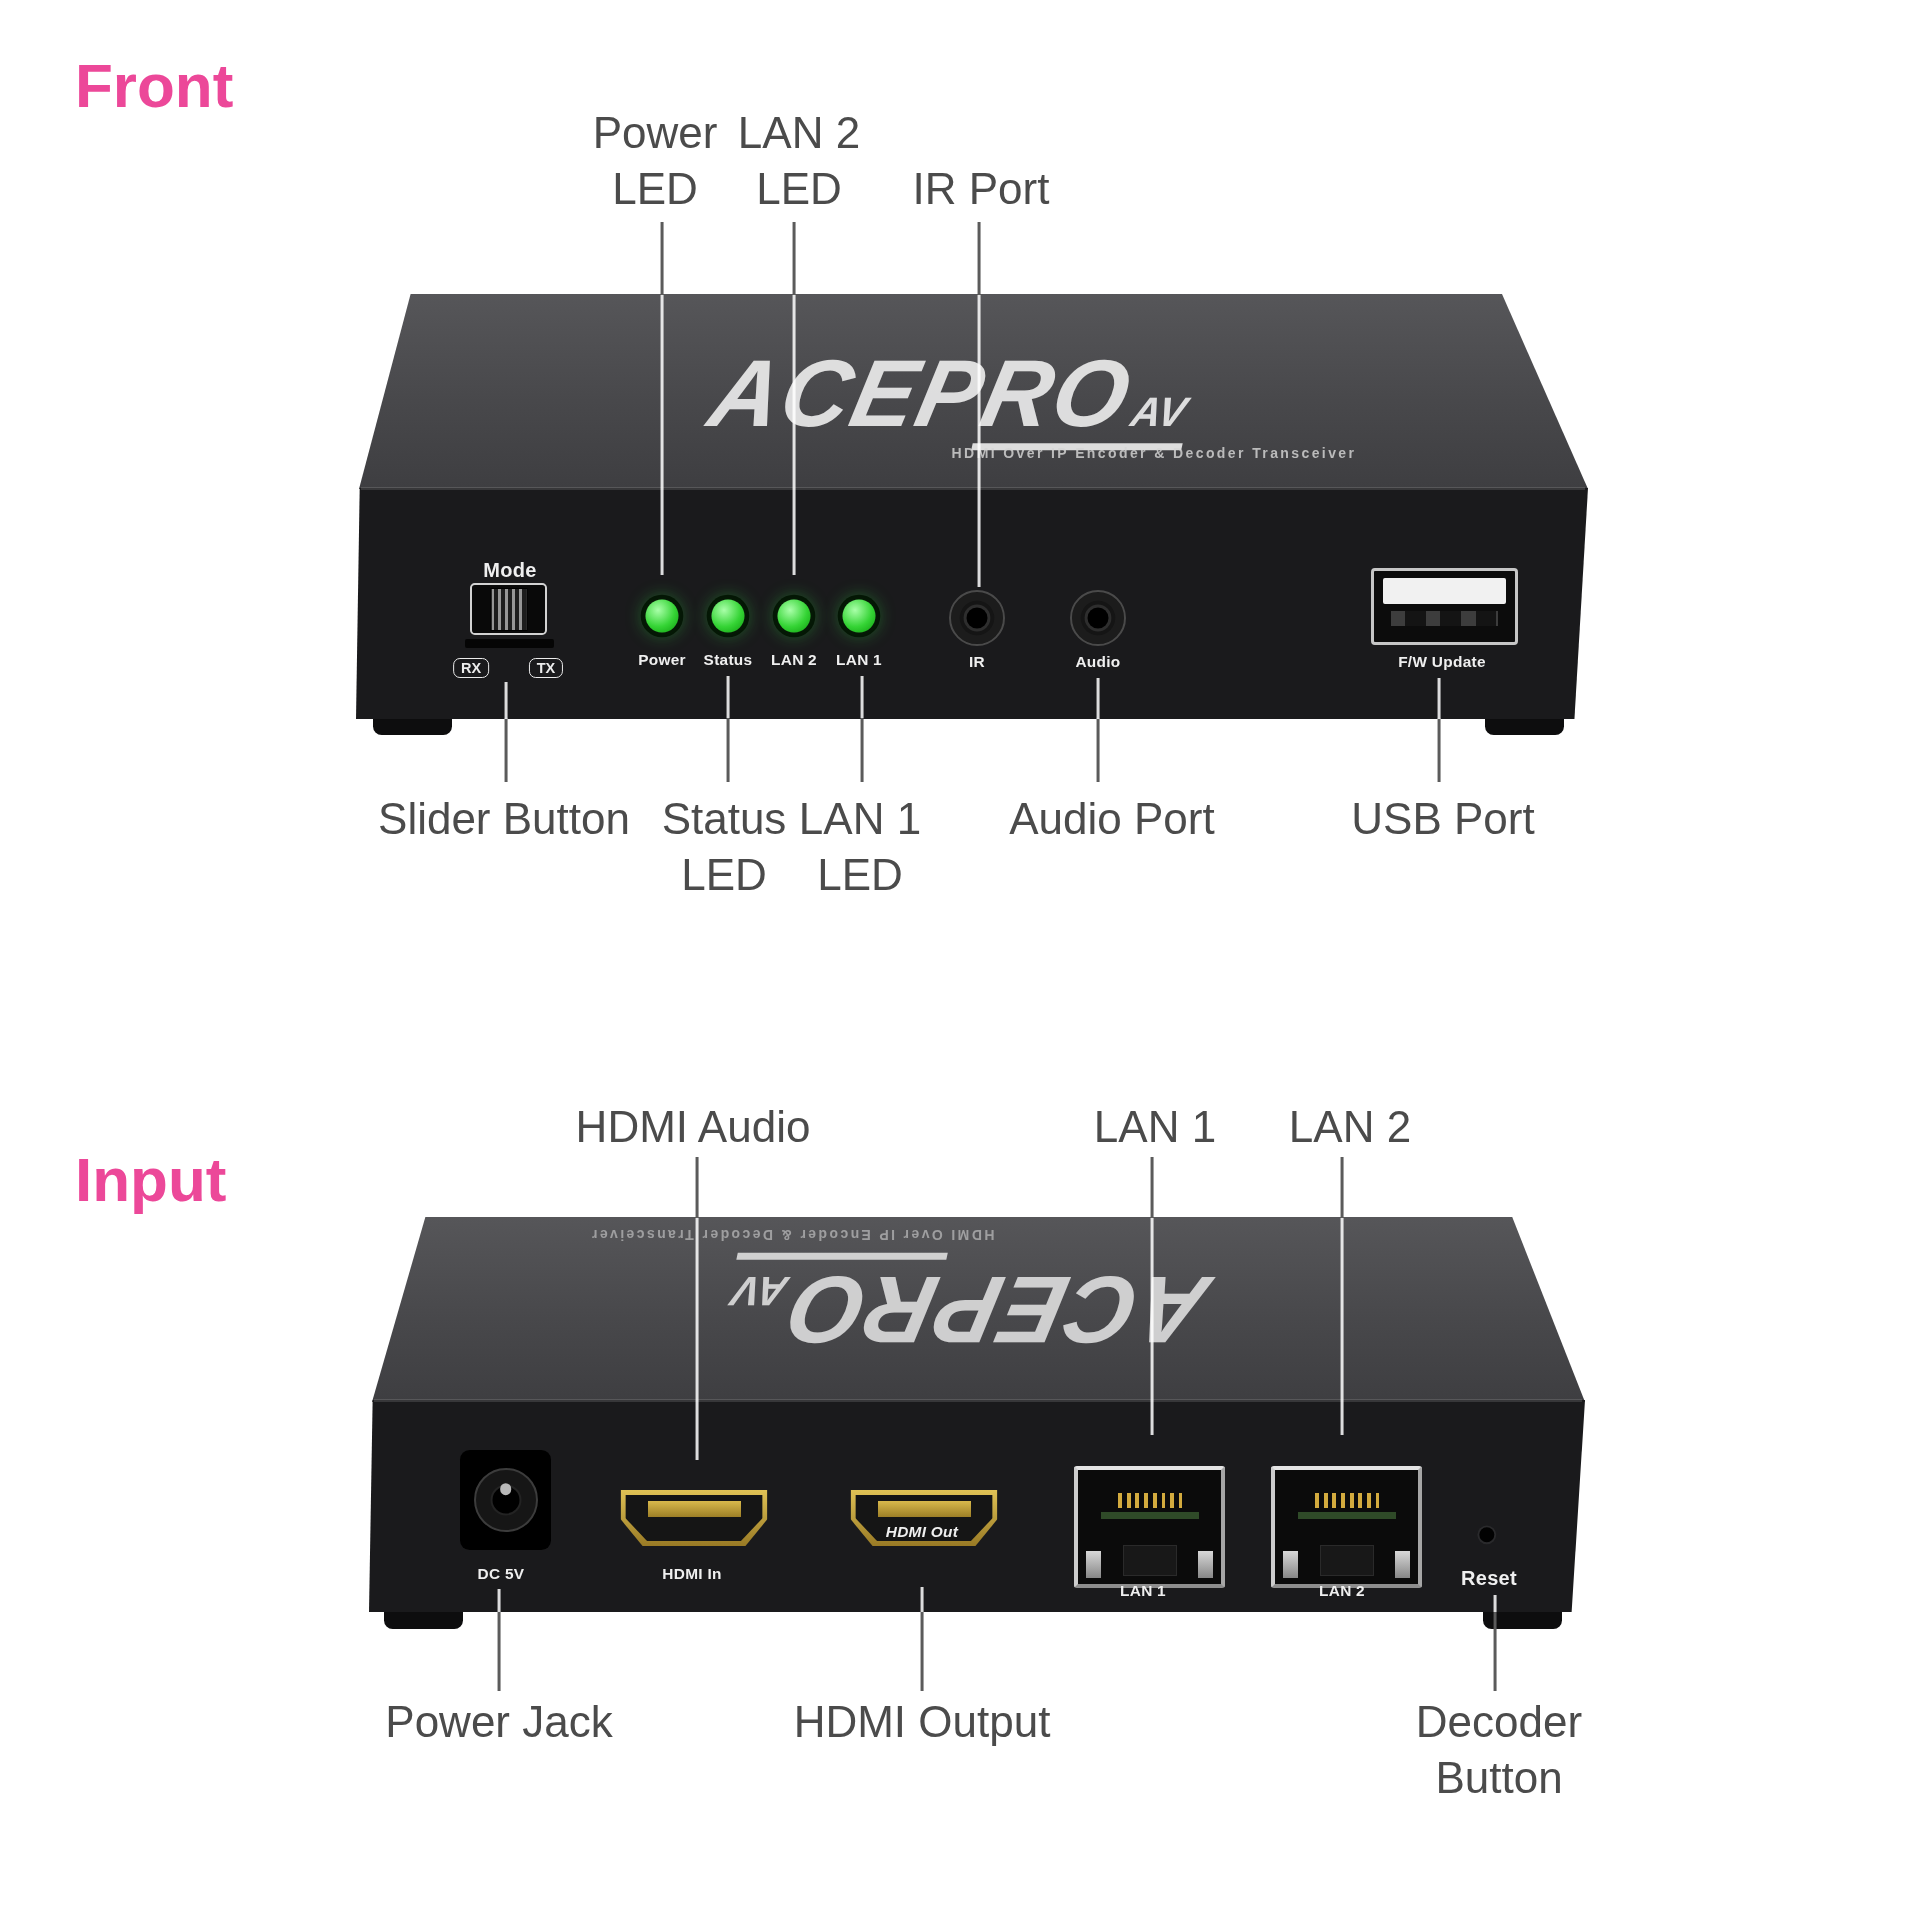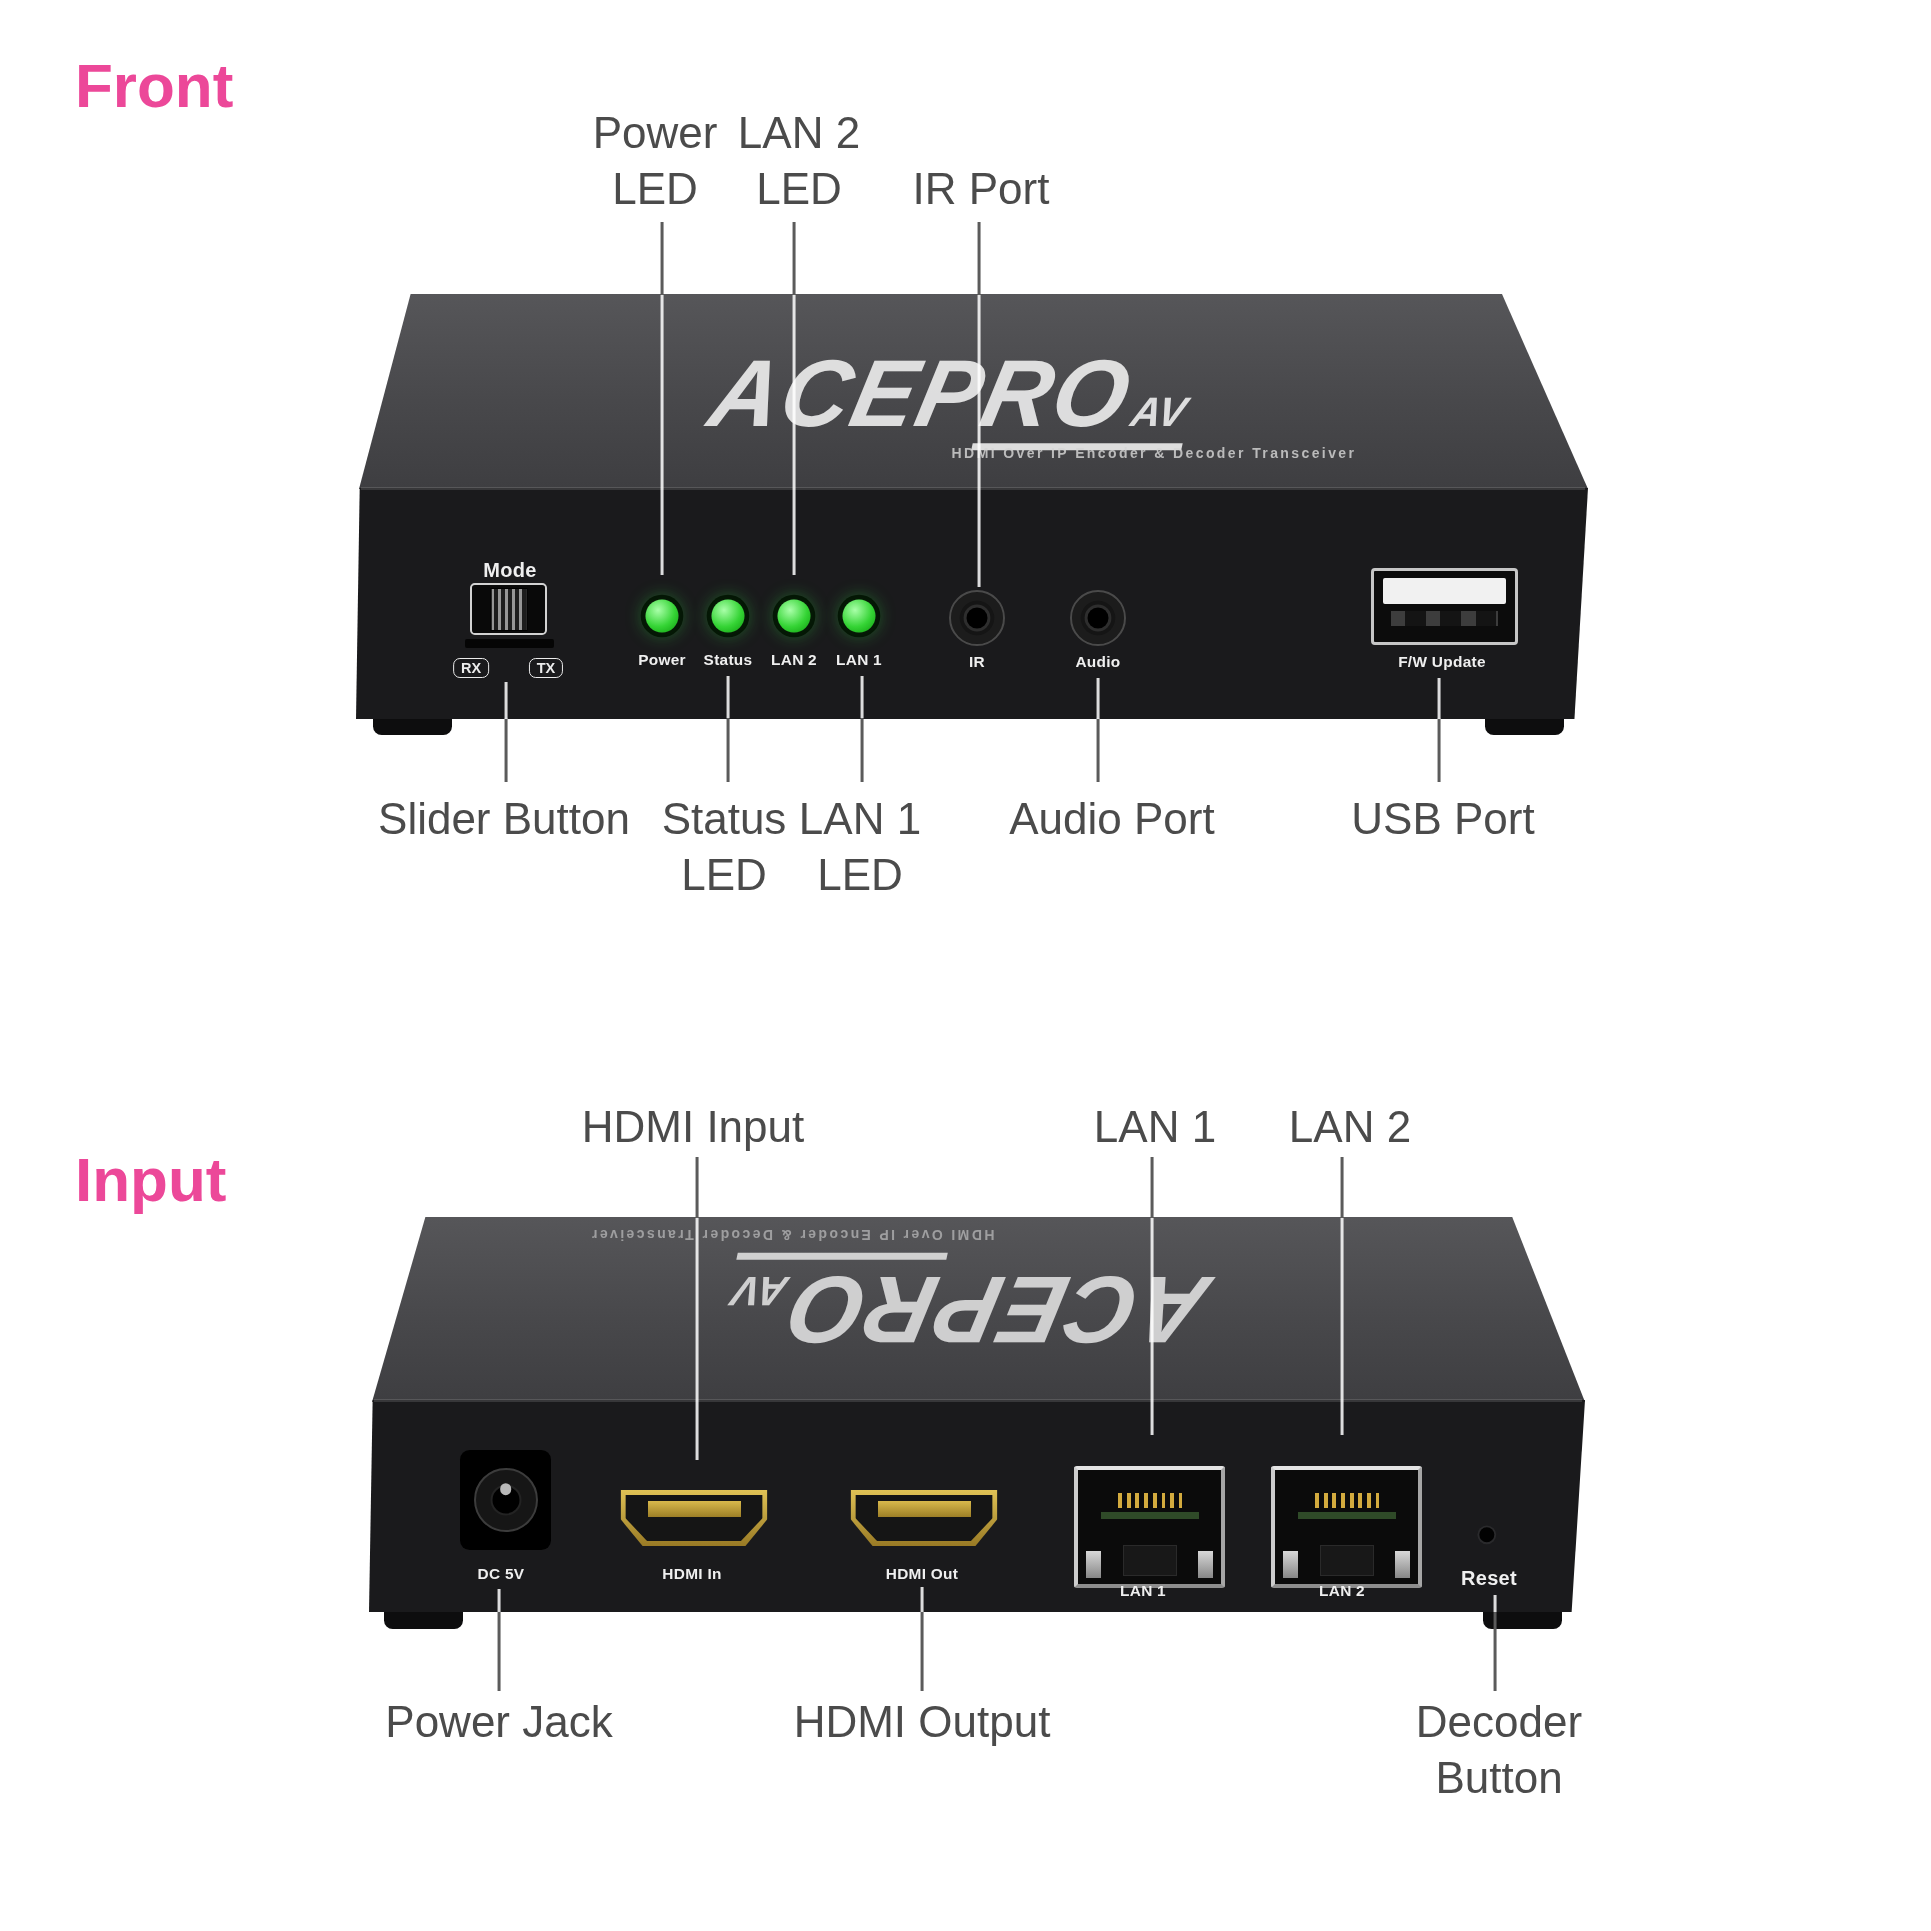--- a/index.html
+++ b/index.html
@@ -187,21 +187,21 @@
   <div class="co-label" style="left:504px; top:794px;">Slider Button</div>
   <div class="co-label" style="left:724px; top:794px;">Status</div>
   <div class="co-label" style="left:724px; top:850px;">LED</div>
   <div class="co-label" style="left:860px; top:794px;">LAN 1</div>
   <div class="co-label" style="left:860px; top:850px;">LED</div>
   <div class="co-label" style="left:1112px; top:794px;">Audio Port</div>
   <div class="co-label" style="left:1443px; top:794px;">USB Port</div>
 
   <div class="sec-title" style="left:75px; top:1144px;">Input</div>
 
-  <div class="co-label" style="left:693px; top:1102px;">HDMI Input</div>
+  <div class="co-label" style="left:693px; top:1102px;">HDMI Audio</div>
   <div class="co-label" style="left:1155px; top:1102px;">LAN 1</div>
   <div class="co-label" style="left:1350px; top:1102px;">LAN 2</div>
 
   <div class="vline-d" style="left:697px; top:1157px; height:62px;"></div>
   <div class="vline-d" style="left:1152px; top:1157px; height:62px;"></div>
   <div class="vline-d" style="left:1342px; top:1157px; height:62px;"></div>
   <div class="vline-l" style="left:697px; top:1218px; height:242px;"></div>
   <div class="vline-l" style="left:1152px; top:1218px; height:217px;"></div>
   <div class="vline-l" style="left:1342px; top:1218px; height:217px;"></div>
 
@@ -230,21 +230,21 @@
   <div class="hdmi" style="left:694px; top:1518px;">
     <div class="hdmi-inner"></div>
     <div class="hdmi-tongue"></div>
   </div>
   <div class="plabel" style="left:692px; top:1574px;">HDMI In</div>
 
   <div class="hdmi" style="left:924px; top:1518px;">
     <div class="hdmi-inner"></div>
     <div class="hdmi-tongue"></div>
   </div>
-  <div class="plabel" style="left:922px; top:1574px;">HDMI Out</div>
+  <div class="plabel" style="left:922px; top:1532px;font-style:italic;">HDMI Out</div>
 
   <div class="rj45" style="left:1074px; top:1466px;">
     <div class="rj45-pins"></div>
     <div class="rj45-pcb"></div>
     <div class="rj45-tab"></div>
     <div class="rj45-clip-l"></div>
     <div class="rj45-clip-r"></div>
   </div>
   <div class="plabel" style="left:1143px; top:1591px;">LAN 1</div>
 

